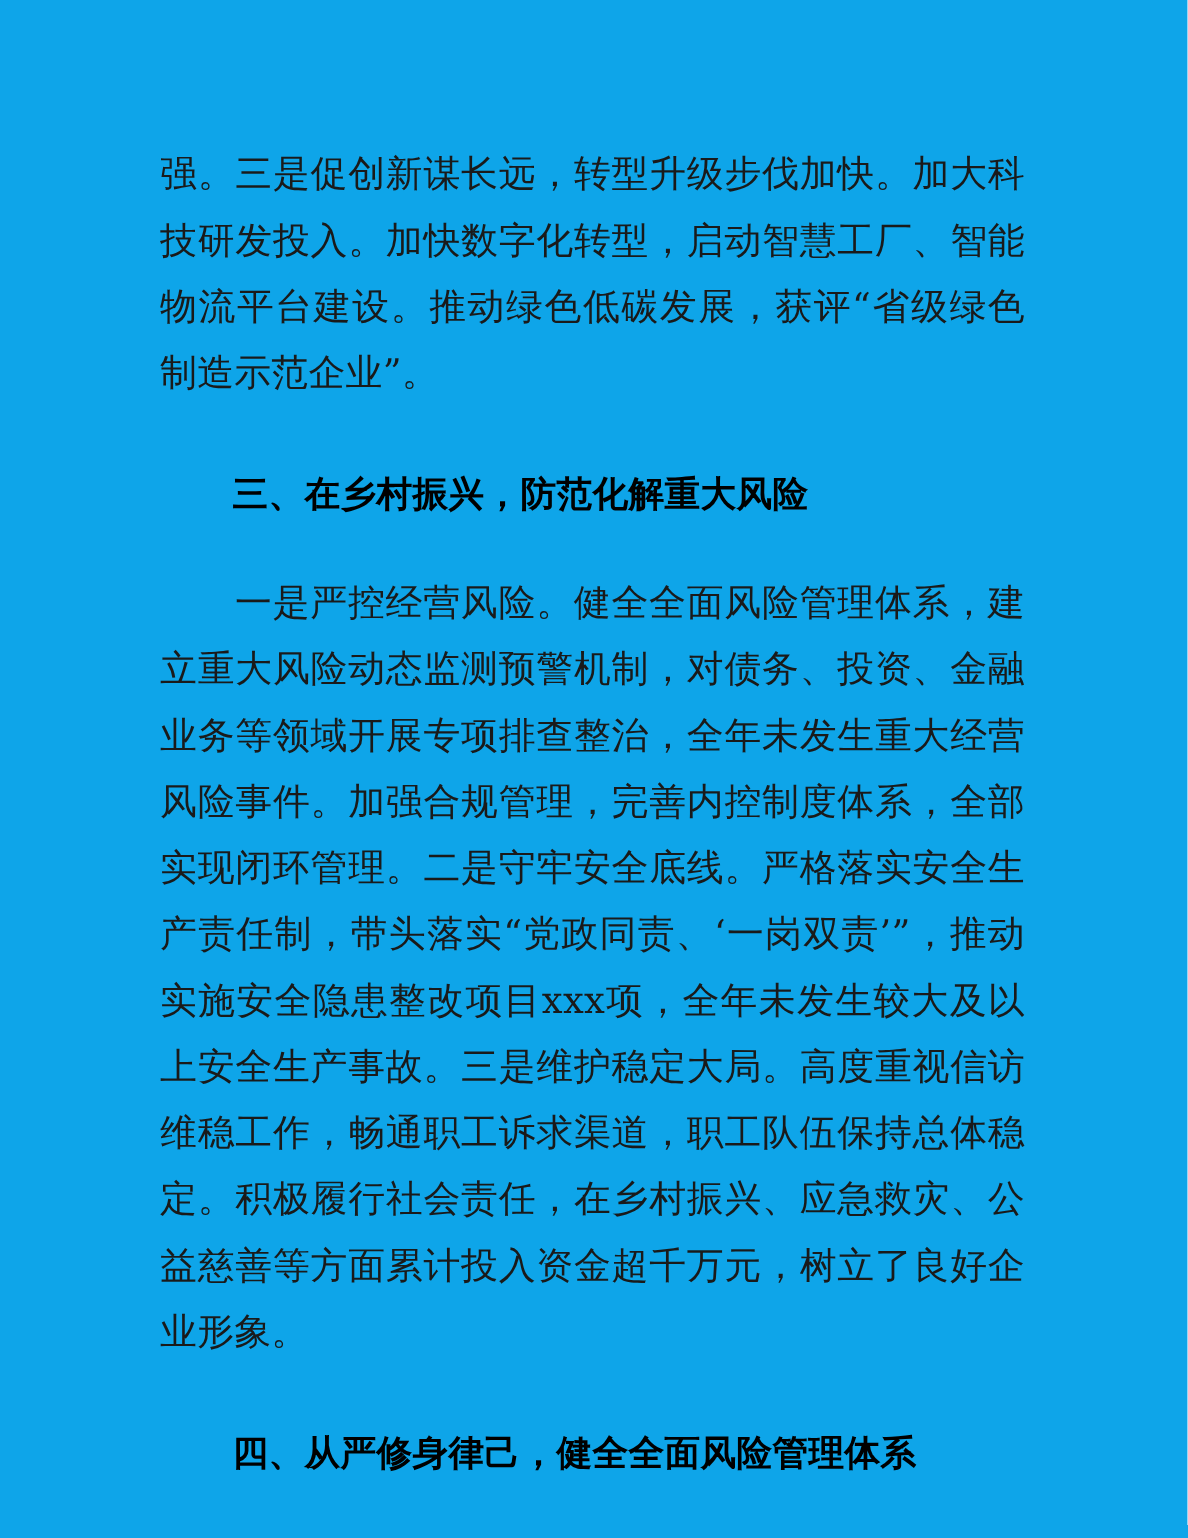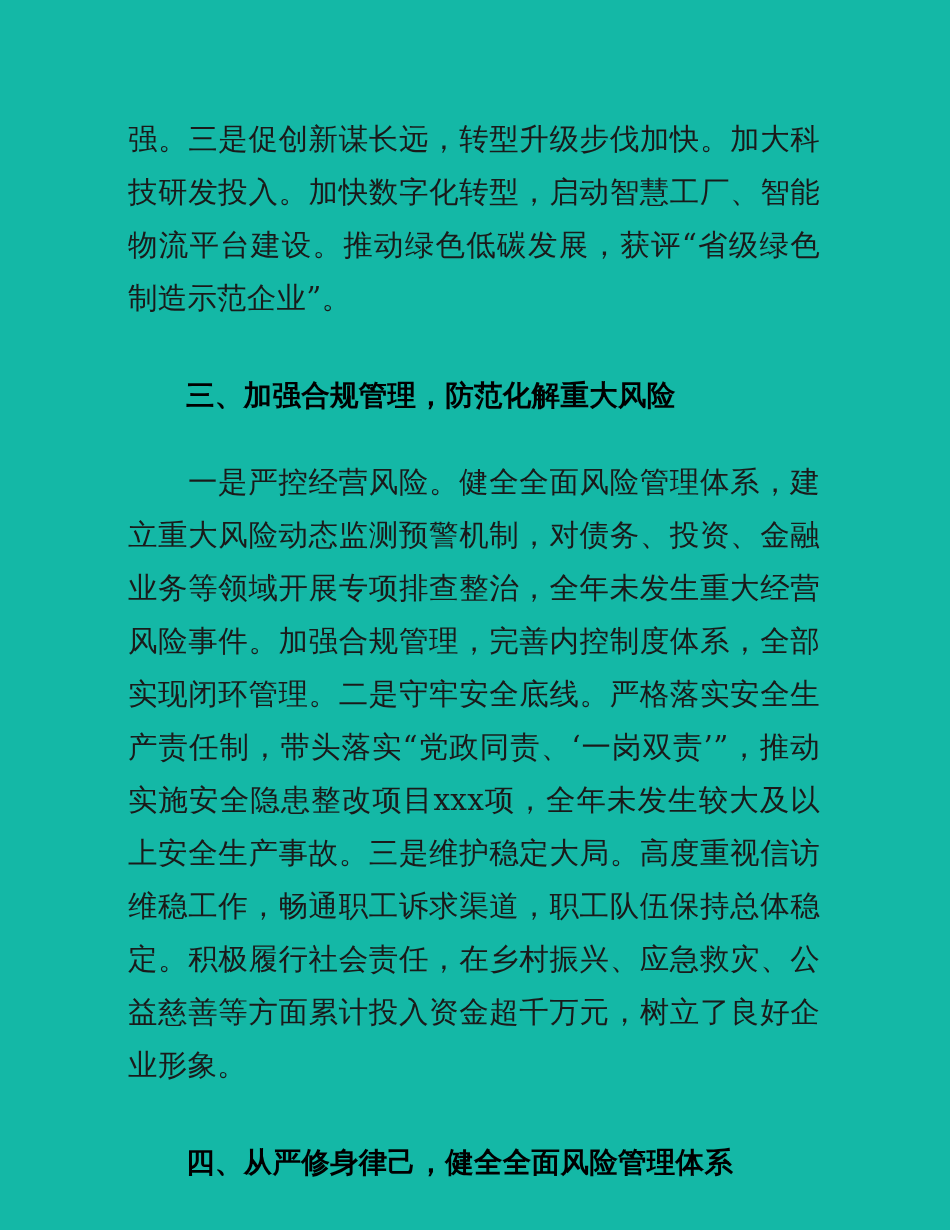--- a/index.html
+++ b/index.html
@@ -11,21 +11,21 @@
     width: 950px;
     height: 1230px;
     overflow: hidden;
     font-family: "DejaVu Serif", "Liberation Serif", serif;
   }
 
   .page {
     position: relative;
     width: 950px;
     height: 1230px;
-    background: #14b8a6;
+    background: #0ea5e9;
     box-sizing: border-box;
     padding: 113px 130px 0 128px;
   }
 
   .doc-body {
     width: 692px;
   }
 
   
   .para {
@@ -65,21 +65,21 @@
 </head>
 <body>
 
 <div class="page">
   <div class="doc-body">
 
     <p class="para no-indent">强。三是促创新谋长远，转型升级步伐加快。加大科技研发投入。加快数字化转型，启动智慧工厂、智能物流平台建设。推动绿色低碳发展，获评“省级绿色制造示范企业”。</p>
 
     <div class="gap-before-heading"></div>
 
-    <h2 class="heading">三、加强合规管理，防范化解重大风险</h2>
+    <h2 class="heading">三、在乡村振兴，防范化解重大风险</h2>
 
     <div class="gap-after-heading"></div>
 
     <p class="para">一是严控经营风险。健全全面风险管理体系，建立重大风险动态监测预警机制，对债务、投资、金融业务等领域开展专项排查整治，全年未发生重大经营风险事件。加强合规管理，完善内控制度体系，全部实现闭环管理。二是守牢安全底线。严格落实安全生产责任制，带头落实“党政同责、‘一岗双责’”，推动实施安全隐患整改项目xxx项，全年未发生较大及以上安全生产事故。三是维护稳定大局。高度重视信访维稳工作，畅通职工诉求渠道，职工队伍保持总体稳定。积极履行社会责任，在乡村振兴、应急救灾、公益慈善等方面累计投入资金超千万元，树立了良好企业形象。</p>
 
     <div class="gap-before-heading"></div>
 
     <h2 class="heading">四、从严修身律己，健全全面风险管理体系</h2>
 
     <div class="gap-after-heading"></div>

